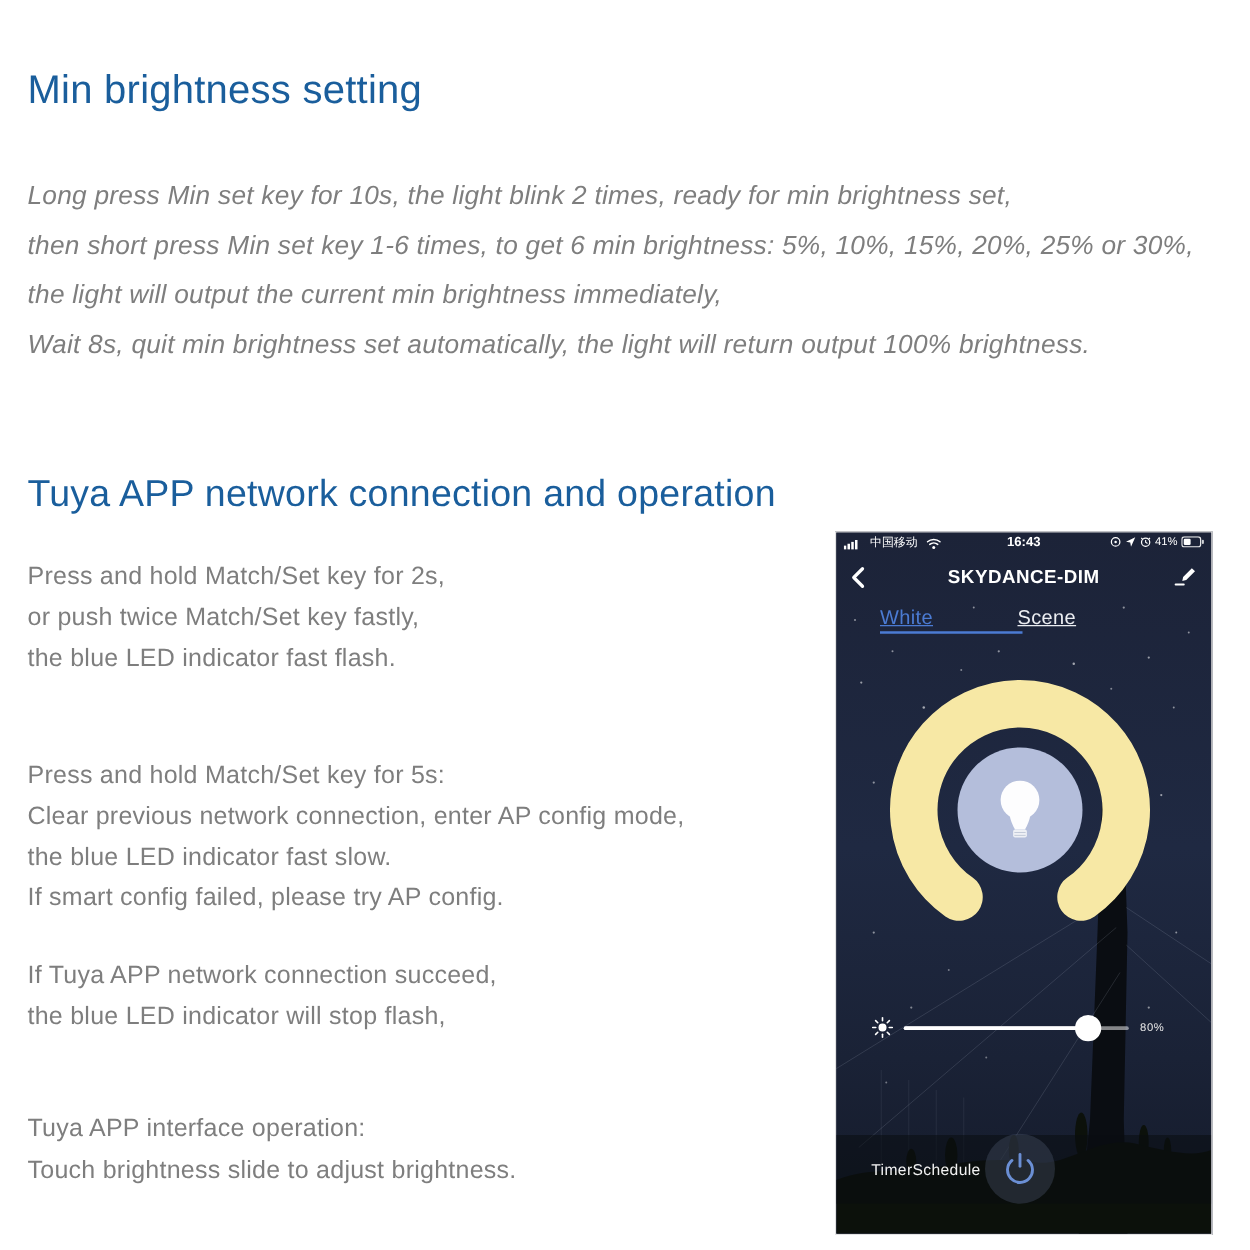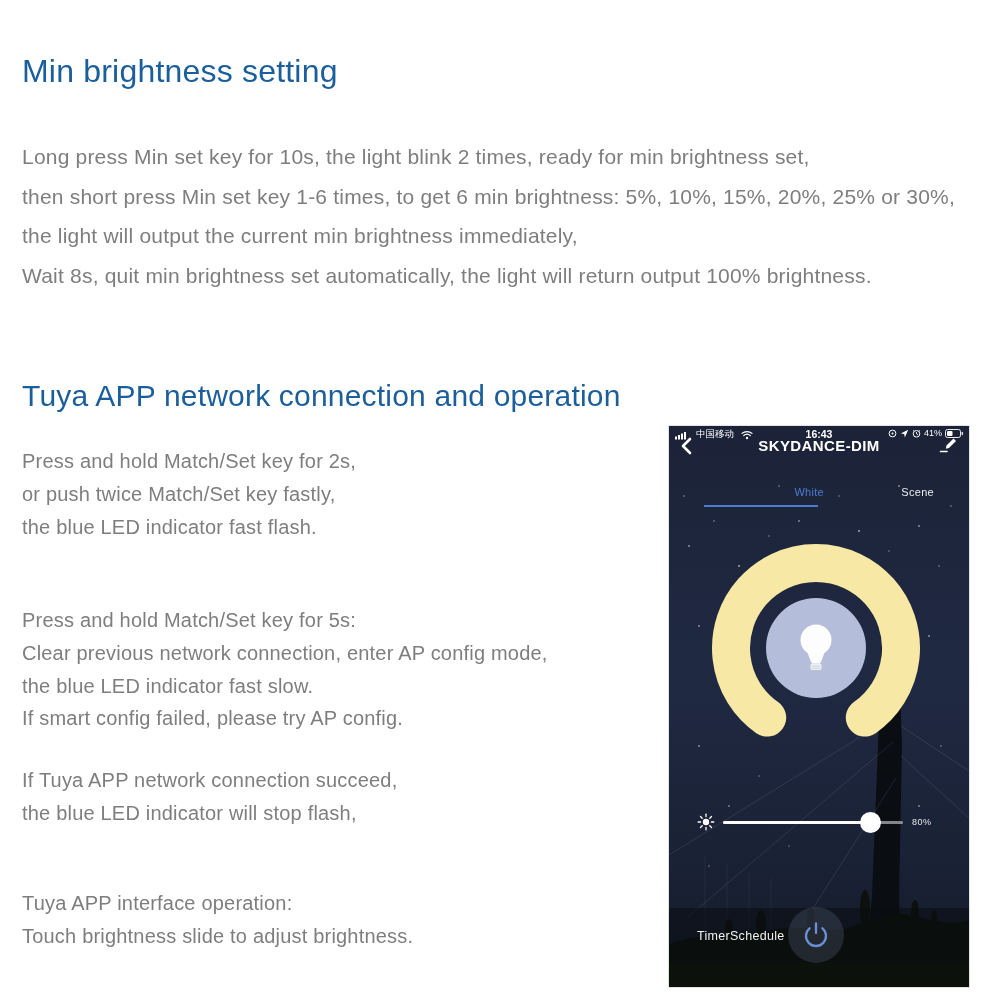--- a/index.html
+++ b/index.html
@@ -8,43 +8,43 @@
     font-family:"Liberation Sans", sans-serif;
     margin-top:17px;
   }
   .h{
     position:absolute;left:22px;margin:0;color:#1a5e9c;font-weight:500;
     font-size:32px;letter-spacing:0.2px;white-space:nowrap;
   }
   .h2{font-size:30px;}
   .p{position:absolute;left:22px;color:#7e7e7e;letter-spacing:0.2px;}
   .p .ln{display:block;white-space:nowrap;}
-  .p1{font-size:21px;line-height:39.5px;width:975px;}
+  .p1{font-size:21px;line-height:39.5px;width:975px;font-style:italic;}
   .col{font-size:20px;line-height:32.8px;width:640px;}
 
   
   .phone{
     position:absolute;left:668px;top:408px;width:300px;height:561px;
     background:#1c2338;overflow:hidden;border:1px solid #e3e3e3;box-sizing:content-box;
   }
   .phone *{box-sizing:border-box;}
   .bg-art{position:absolute;left:0;top:0;width:300px;height:561px;}
   
   .statusbar{position:absolute;left:0;top:0;width:100%;height:18px;color:#fff;font-size:9.5px;}
   .sb-left{position:absolute;left:6px;top:2px;display:flex;align-items:center;gap:7px;}
   .sb-time{position:absolute;left:0;top:2px;width:100%;text-align:center;font-size:10.5px;font-weight:bold;}
   .sb-right{position:absolute;right:5px;top:2px;display:flex;align-items:center;gap:3px;font-size:9px;}
   
-  .navbar{position:absolute;left:0;top:2px;width:100%;height:38px;text-decoration:underline;}
+  .navbar{position:absolute;left:0;top:18px;width:100%;height:38px;text-decoration:underline;}
   .nav-title{position:absolute;left:0;top:9px;width:100%;text-align:center;color:#fff;
     font-size:15px;font-weight:bold;letter-spacing:0.4px;}
   .back-btn{position:absolute;left:10px;top:8px;width:18px;height:20px;cursor:pointer;}
   .edit-btn{position:absolute;right:10px;top:6px;width:22px;height:22px;cursor:pointer;}
   
-  .tab{position:absolute;top:60px;height:16px;text-align:right;font-size:11px;letter-spacing:0.3px;cursor:pointer;}
+  .tab{position:absolute;top:60px;height:16px;text-align:left;font-size:16px;letter-spacing:0.3px;cursor:pointer;text-decoration:underline;}
   .tab-white{left:35px;width:120px;color:#4b7bd3;}
   .tab-scene{left:145px;width:120px;color:#eceef2;}
   .tab-underline{position:absolute;left:35px;top:79px;width:114px;height:2px;background:#4b7bd3;}
   
   .dial{position:absolute;left:-3px;top:72px;width:300px;height:300px;cursor:pointer;}
   
   .slider-row{position:absolute;left:0;top:380px;width:100%;height:34px;}
   .sun{position:absolute;left:28px;top:7px;width:18px;height:18px;}
   .track{position:absolute;left:54px;top:15px;width:180px;height:2.5px;background:rgba(255,255,255,0.5);border-radius:2px;cursor:pointer;}
   .track-fill{position:absolute;left:0;top:0;height:2.5px;width:147px;background:#ffffff;border-radius:2px;}

